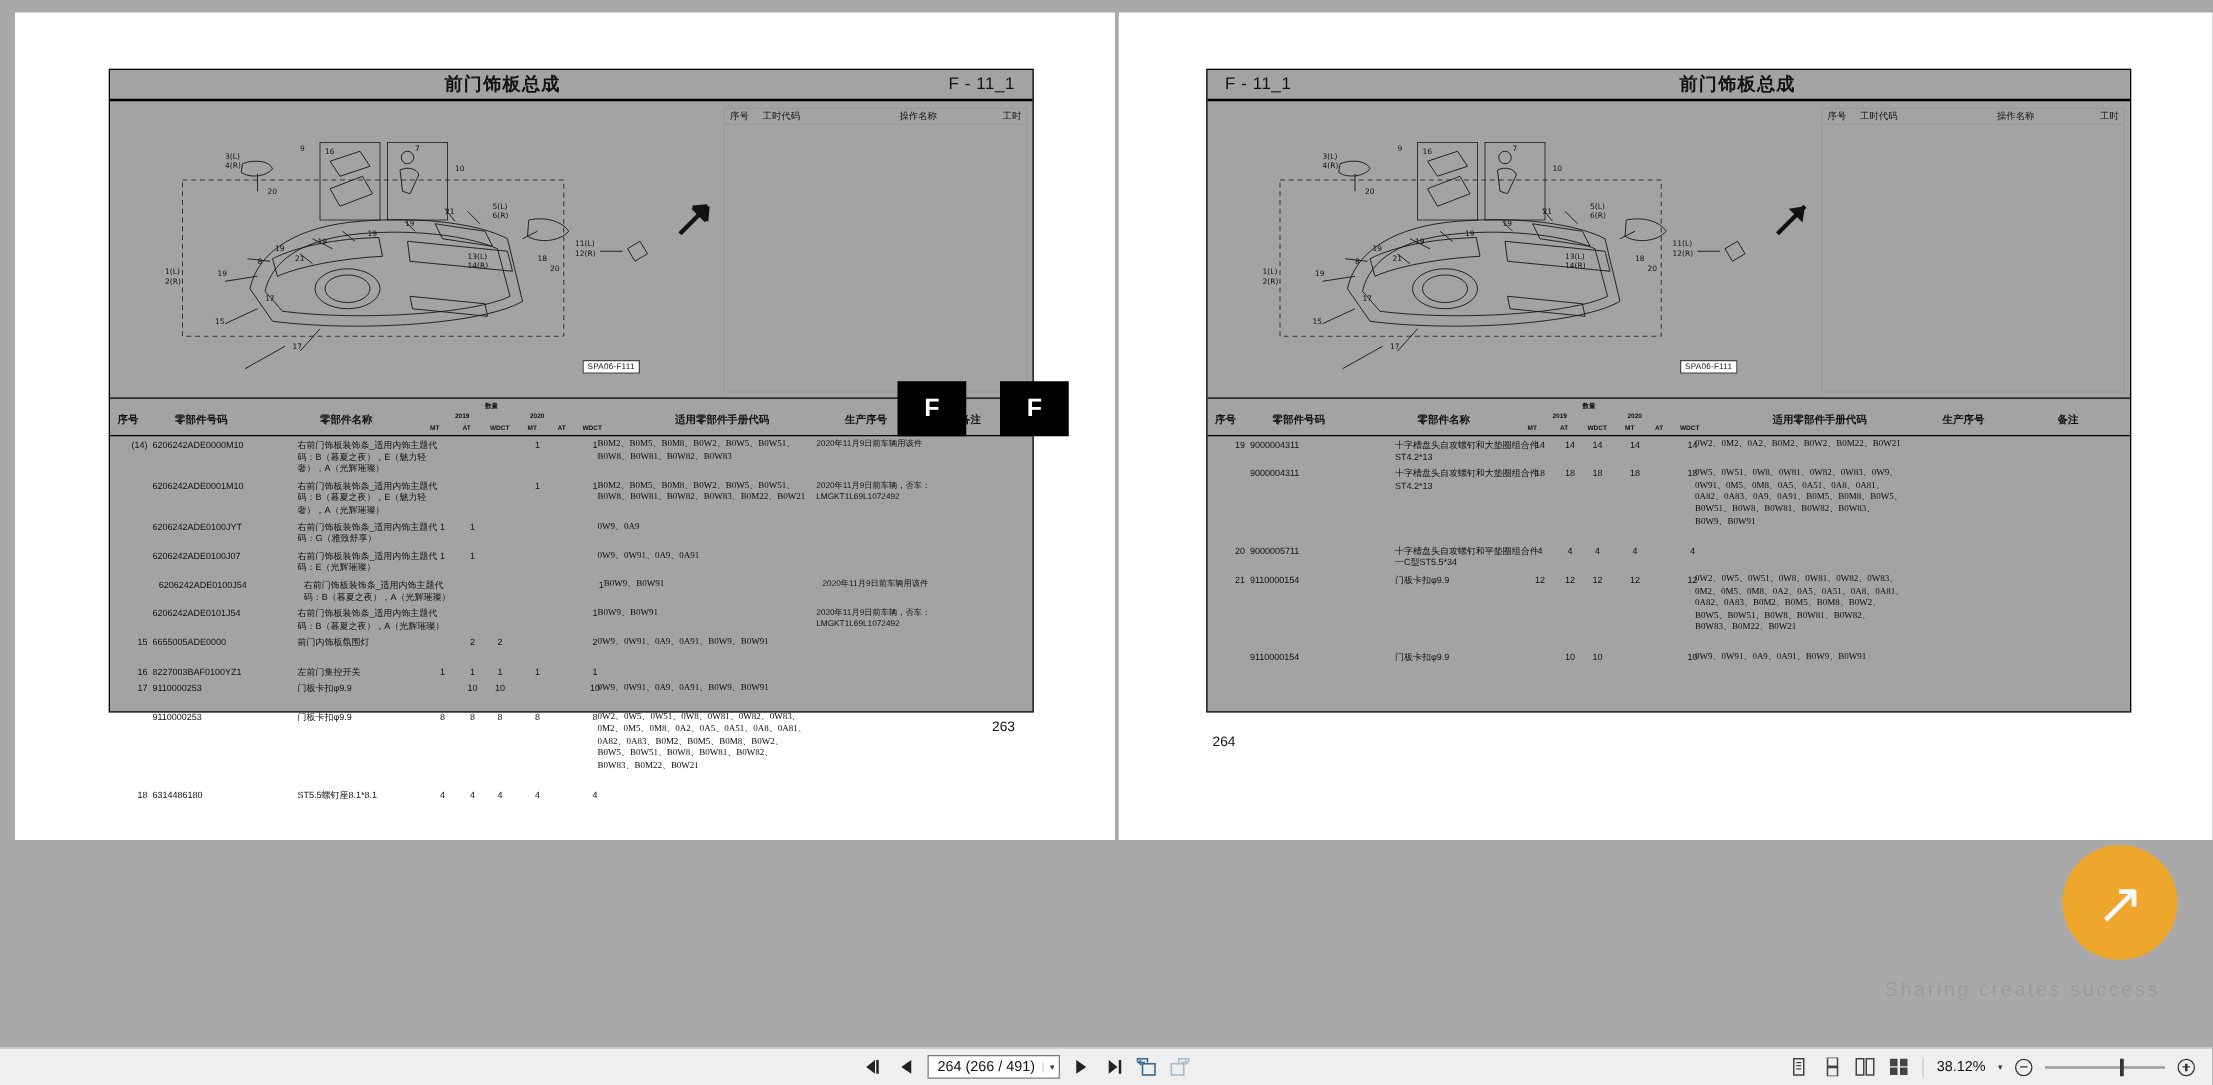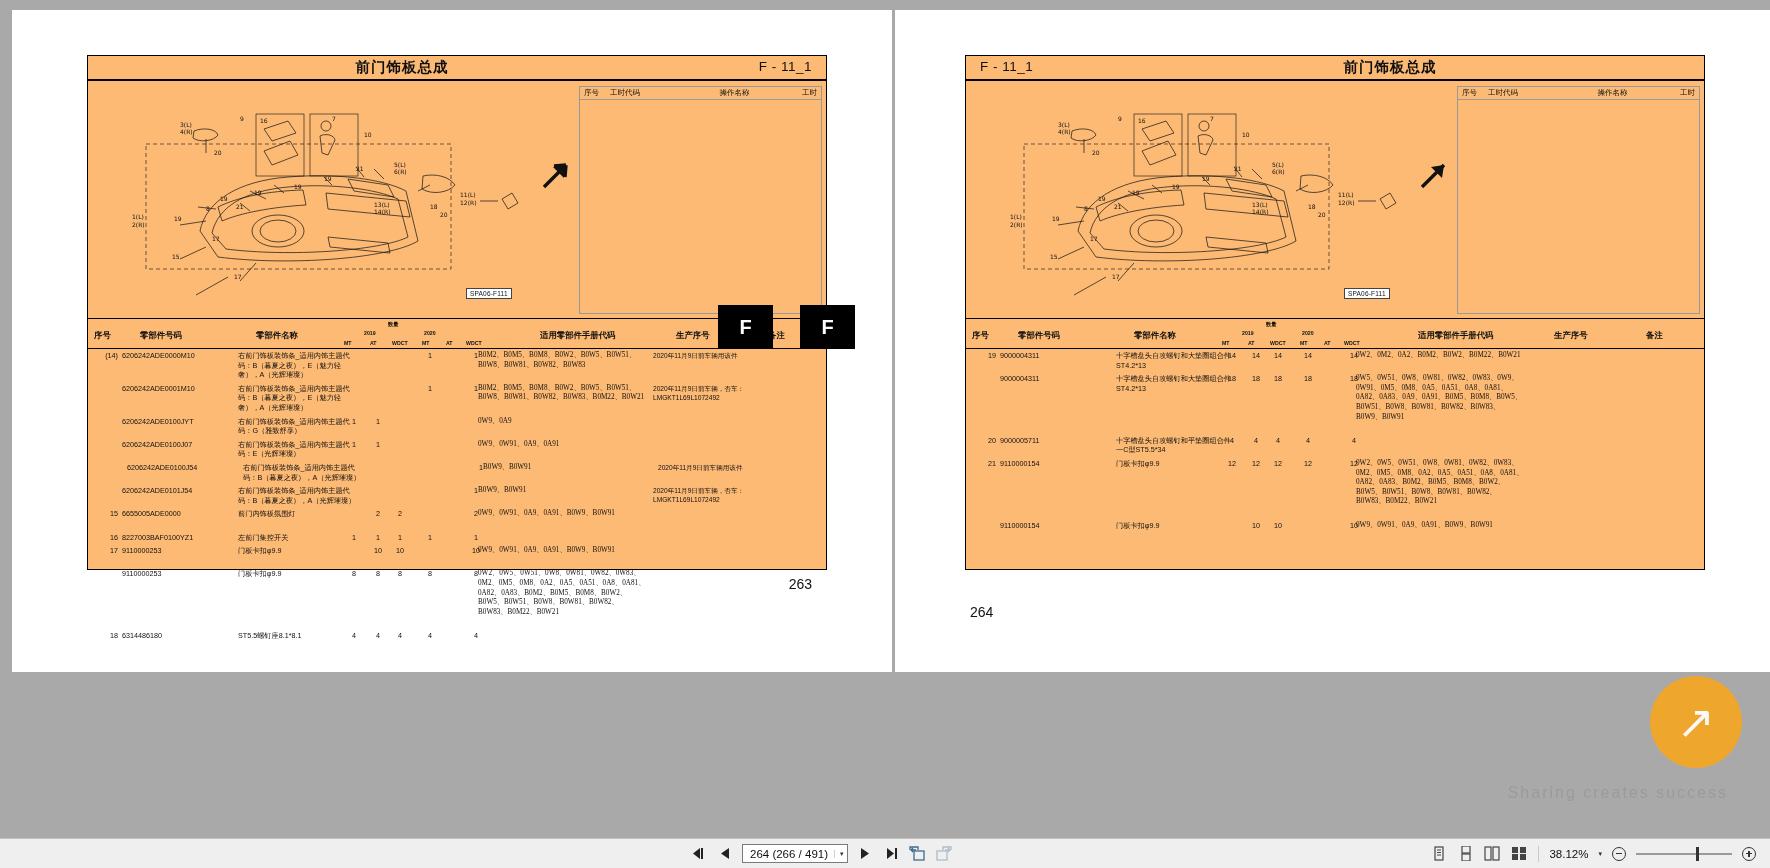--- a/index.html
+++ b/index.html
@@ -11,21 +11,21 @@
     overflow:hidden;
     position:relative;
   }
   .viewer { position:absolute; left:0; top:0; width:1770px; height:838px; background:#a9a9a9; }
 
   
   .page { position:absolute; top:10px; width:880px; height:662px; background:#ffffff; }
   .page.left  { left:12px;  }
   .page.right { left:895px; }
 
-  .sheet { position:absolute; border:1.6px solid #000; background:#fdba74; }
+  .sheet { position:absolute; border:1.6px solid #000; background:#a3a3a3; }
   .page.left  .sheet { left:75px; top:45px; width:740px; height:515px; }
   .page.right .sheet { left:70px; top:45px; width:740px; height:515px; }
 
   
   .title-band { position:relative; height:25px; border-bottom:2.5px solid #000; }
   .title-band .ttl {
     position:absolute; left:0; right:0; top:2px; text-align:center;
     font-size:14.5px; font-weight:bold; color:#111; letter-spacing:1px;
   }
   .title-band .code {
@@ -68,23 +68,23 @@
   .prow { position:relative; min-height:11px; }
   .c { position:absolute; font-size:7.2px; line-height:9.6px; color:#111; }
   .c-seq  { left:6px;  width:24px; text-align:right; }
   .c-pn   { left:34px; width:112px; }
   .c-name { left:150px; width:118px; }
   .q      { width:20px; text-align:center; font-size:7.2px; }
   .c-codes{ left:390px; width:170px;font-family:Liberation Serif, serif; }
   .c-prod { left:565px; width:100px; font-size:6.6px; line-height:9px; }
   .c-rem  { left:672px; width:55px; }
 
-  .pagenum { position:absolute; font-size:14px; color:#111; }
+  .pagenum { position:absolute; font-size:11px; color:#111; }
   .page.left  .pagenum { right:80px; top:566px; }
-  .page.right .pagenum { left:75px;  top:594px; }
+  .page.right .pagenum { left:75px;  top:578px; }
 
   
   .ftab { position:absolute; top:305px; width:55px; height:44px; background:#000;
           color:#fff; font-size:20px; font-weight:bold; display:flex;
           align-items:center; justify-content:center; }
   .ftab.l { left:718px; }
   .ftab.r { left:800px; }
 
   
   .toolbar {

